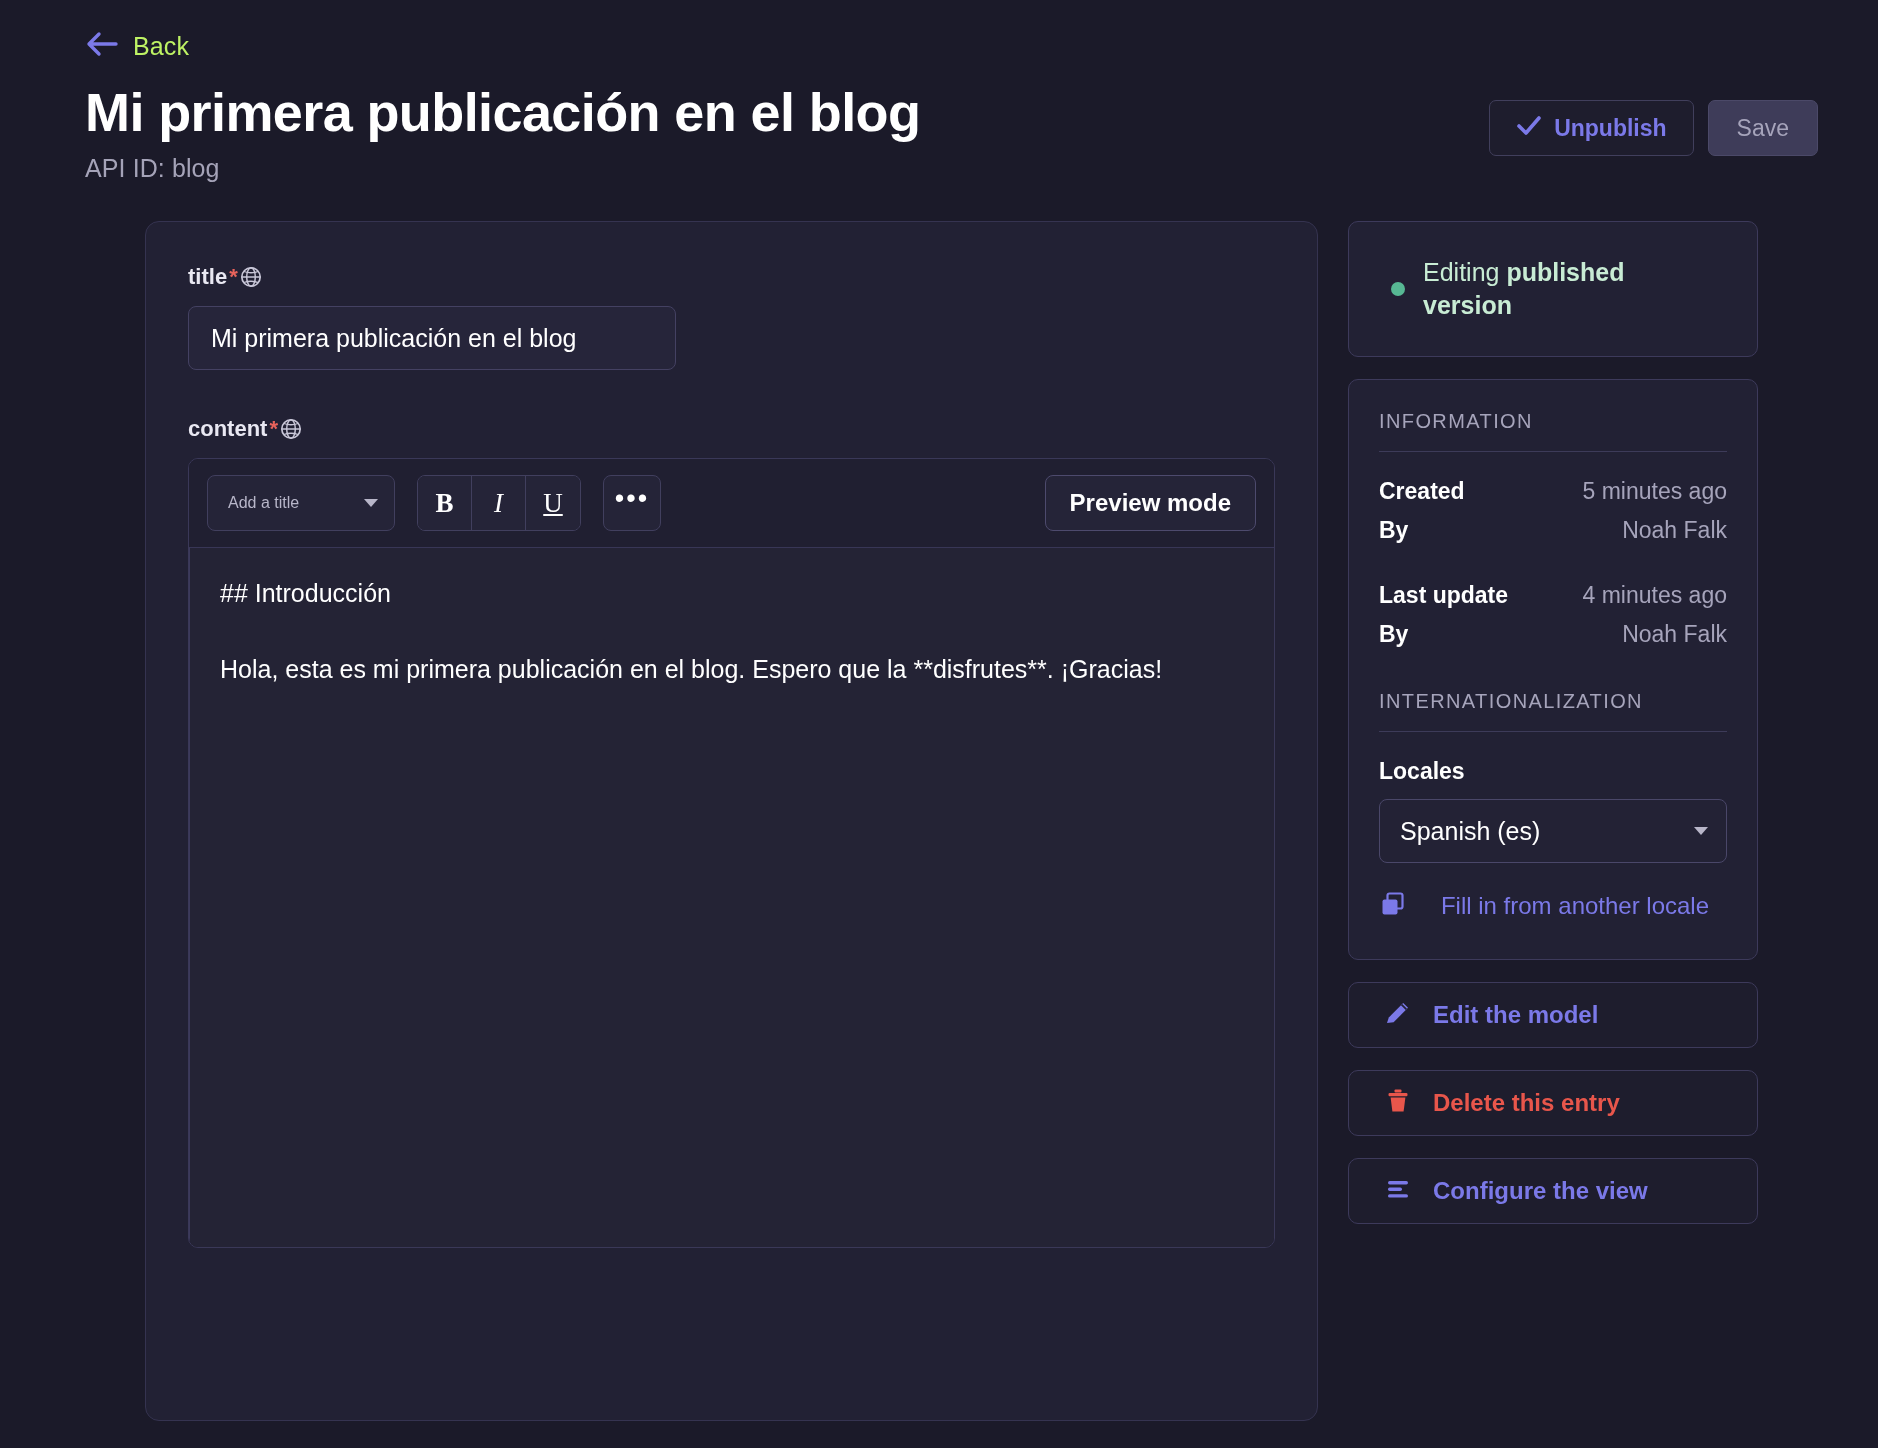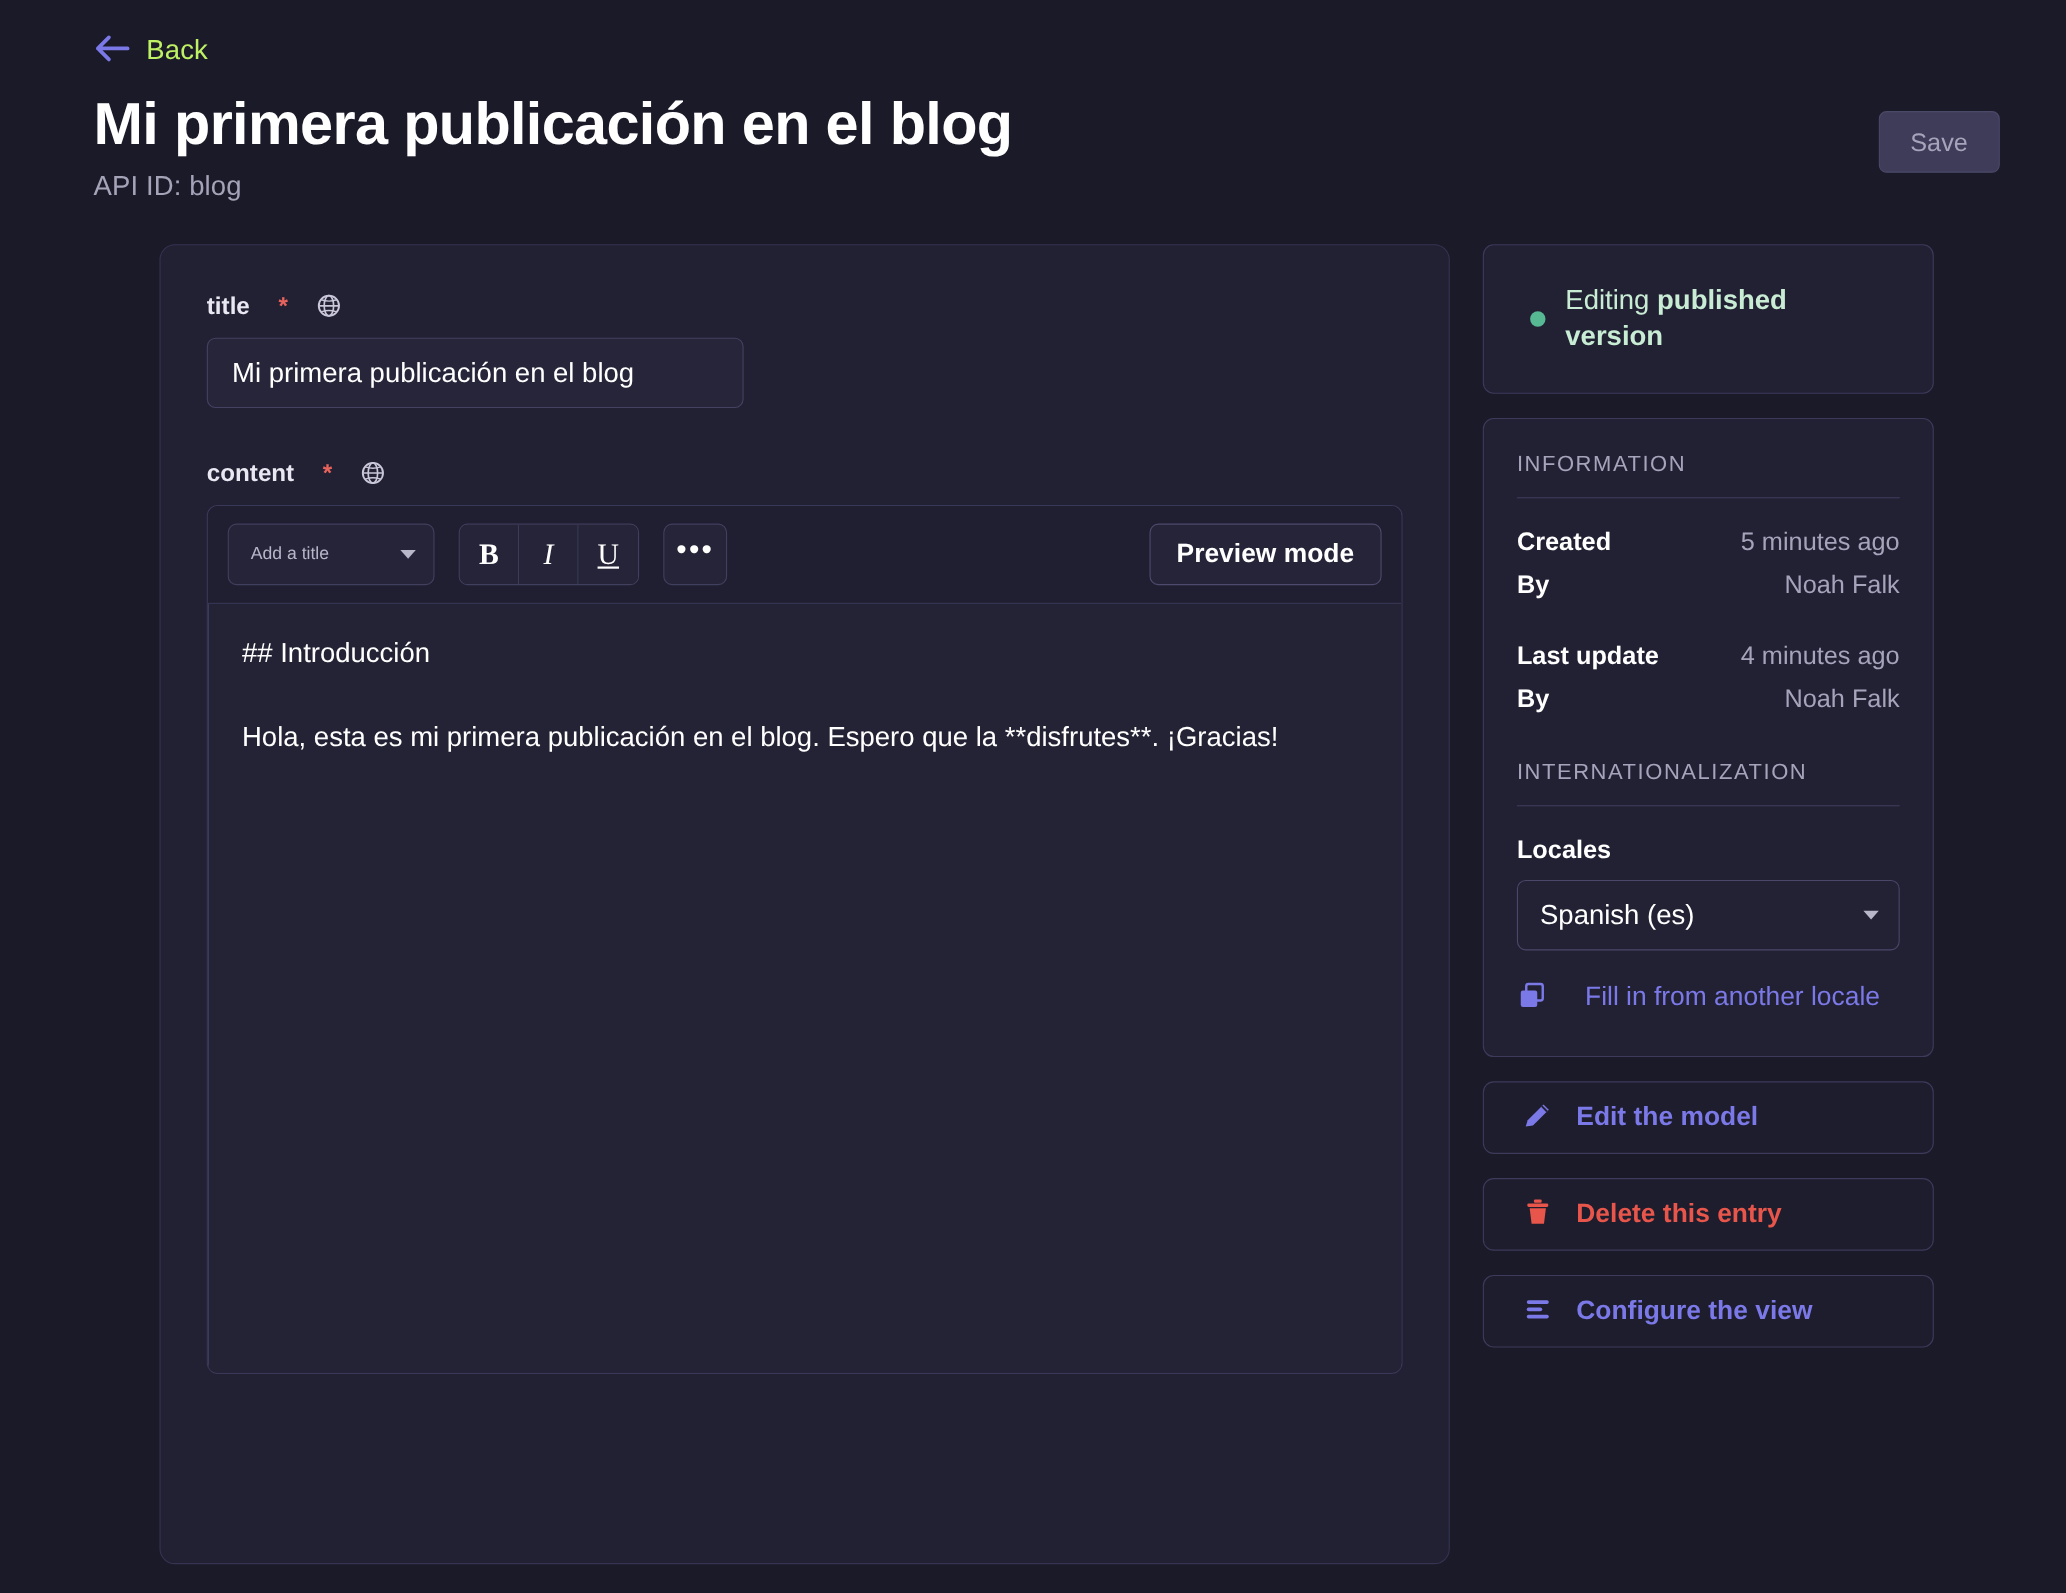--- a/index.html
+++ b/index.html
@@ -56,21 +56,21 @@
   }
   .main-card {
     flex: 1 1 auto;
     background: #222134;
     border: 1px solid #353350;
     border-radius: 14px;
     padding: 42px 42px 0 42px;
     min-height: 1200px;
   }
   .field-label {
-    display: flex; align-items: center; gap: 26px;
+    display: flex; align-items: center; gap: 2px;
     color: #e9e8f2; font-size: 22px; font-weight: bold;
   }
   .req { color: #e8635b; font-weight: bold; }
   .globe-icon { display: inline-flex; }
 
   .text-input {
     margin-top: 16px;
     width: 488px; height: 64px;
     background: #26253a;
     border: 1px solid #444162;
@@ -199,20 +199,28 @@
     </span>
     <span class="back-label">Back</span>
   </div>
 
   <div class="title-row">
     <div>
       <h1 class="page-title">Mi primera publicación en el blog</h1>
       <div class="api-id">API ID: blog</div>
     </div>
     <div class="header-actions">
+      <div class="btn btn-unpublish">
+        <span>
+          <svg width="26" height="22" viewBox="0 0 26 22">
+            <path d="M3 12 L10 19 L23 4" fill="none" stroke="#7b79e8" stroke-width="3.6" stroke-linecap="round" stroke-linejoin="round"></path>
+          </svg>
+        </span>
+        <span>Unpublish</span>
+      </div>
       <div class="btn btn-save">
         <span>Save</span>
       </div>
     </div>
   </div>
 
   <div class="content-wrap">
 
     <div class="main-card">
 

